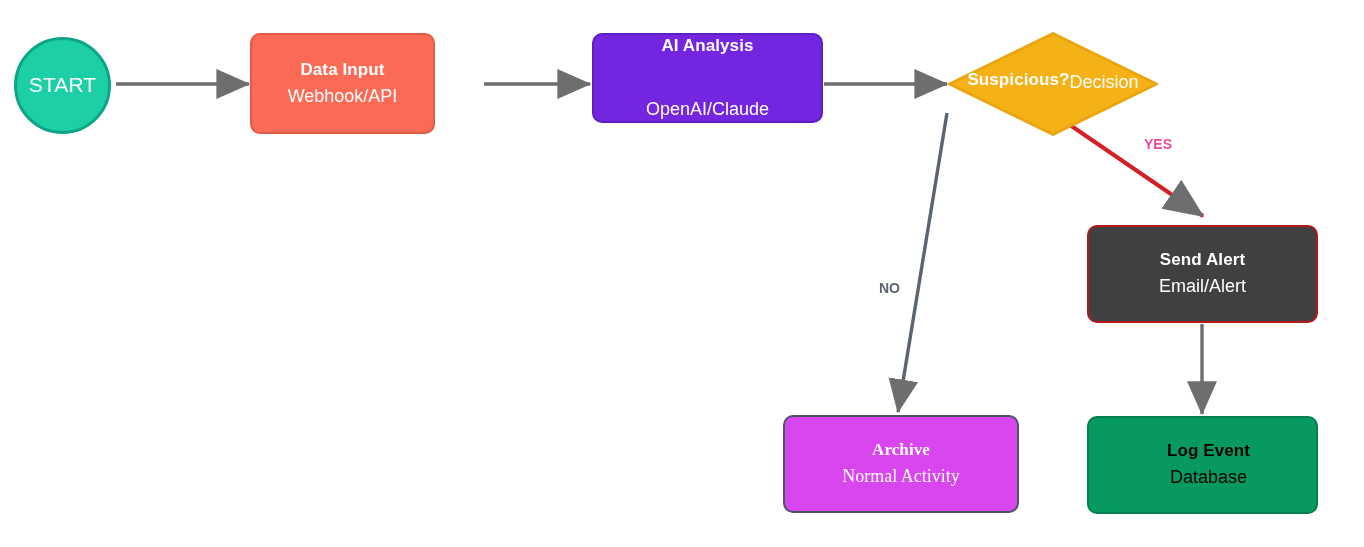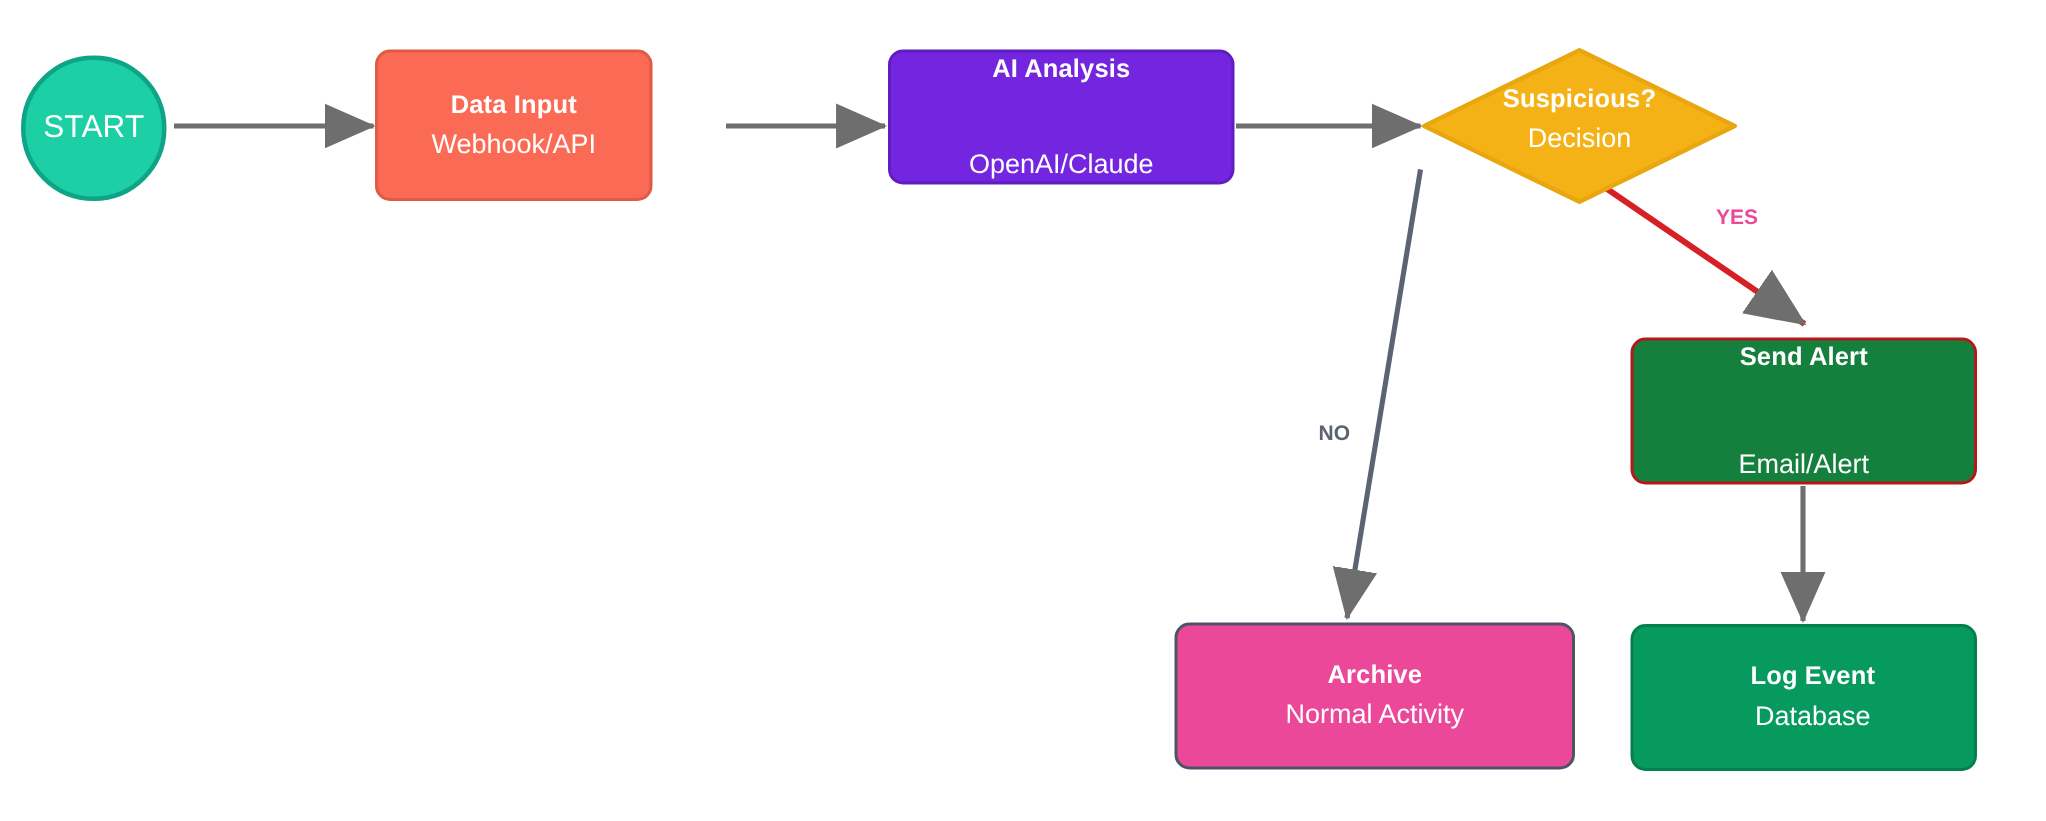--- a/index.html
+++ b/index.html
@@ -73,21 +73,21 @@
     left: 0;
     top: 0;
     width: 100%;
     height: 100%;
     z-index: -1;
   }
   .diamond .labels {
     position: relative;
     z-index: 2;
     display: flex;
-    flex-direction: column;
+    flex-direction: row;
     align-items: center;
     transform: translateY(-4px);
   }
   .edge-label {
     position: absolute;
     font-size: 14px;
     font-weight: bold;
     z-index: 6;
     white-space: nowrap;
   }
@@ -130,29 +130,29 @@
       </div>
       <div class="node diamond" style="left: 948px; top: 32px; width: 210px; height: 104px; color: rgb(255, 255, 255);">
         <svg class="diamond-shape" viewBox="0 0 210 104" preserveAspectRatio="none">
           <polygon points="105,1.5 208.5,52 105,102.5 1.5,52" fill="#f5b216" stroke="#e8a60f" stroke-width="3" stroke-linejoin="round"></polygon>
         </svg>
         <div class="labels">
           <div class="title">Suspicious?</div>
           <div class="subtitle">Decision</div>
         </div>
       </div>
-      <div class="node rect" style="left: 1087px; top: 225px; width: 231px; height: 98px; color: rgb(255, 255, 255); background: #15803d; border-color: rgb(179, 24, 27); justify-content: space-between;">
+      <div class="node rect" style="left: 1087px; top: 225px; width: 231px; height: 98px; color: rgb(255, 255, 255); background: #404040; border-color: rgb(179, 24, 27);">
         <div class="title">Send Alert</div>
         <div class="subtitle">Email/Alert</div>
       </div>
-      <div class="node rect" style="left: 783px; top: 415px; width: 267px; height: 98px; color: rgb(255, 255, 255); background: #ec4899; border-color: rgb(76, 85, 99);">
+      <div class="node rect" style="left: 783px; top: 415px; width: 236px; height: 98px; color: rgb(255, 255, 255); background: #d946ef; border-color: rgb(76, 85, 99); font-family: Liberation Serif, serif;">
         <div class="title">Archive</div>
         <div class="subtitle">Normal Activity</div>
       </div>
-      <div class="node rect" style="left: 1087px; top: 416px; width: 231px; height: 98px; color: #ffffff; background: rgb(6, 154, 95); border-color: rgb(4, 128, 79); padding-left: 12px;">
+      <div class="node rect" style="left: 1087px; top: 416px; width: 231px; height: 98px; color: #000000; background: rgb(6, 154, 95); border-color: rgb(4, 128, 79); padding-left: 12px;">
         <div class="title">Log Event</div>
         <div class="subtitle">Database</div>
       </div>
     </div>
   <div id="label-layer">
       <div class="edge-label" style="left: 879px; top: 239px; color: rgb(92, 100, 114); margin-top: 41px;">NO</div>
       <div class="edge-label" style="left: 1144px; top: 136px; color: #ec4899; text-align: right;">YES</div>
     </div>
 
 </div>

